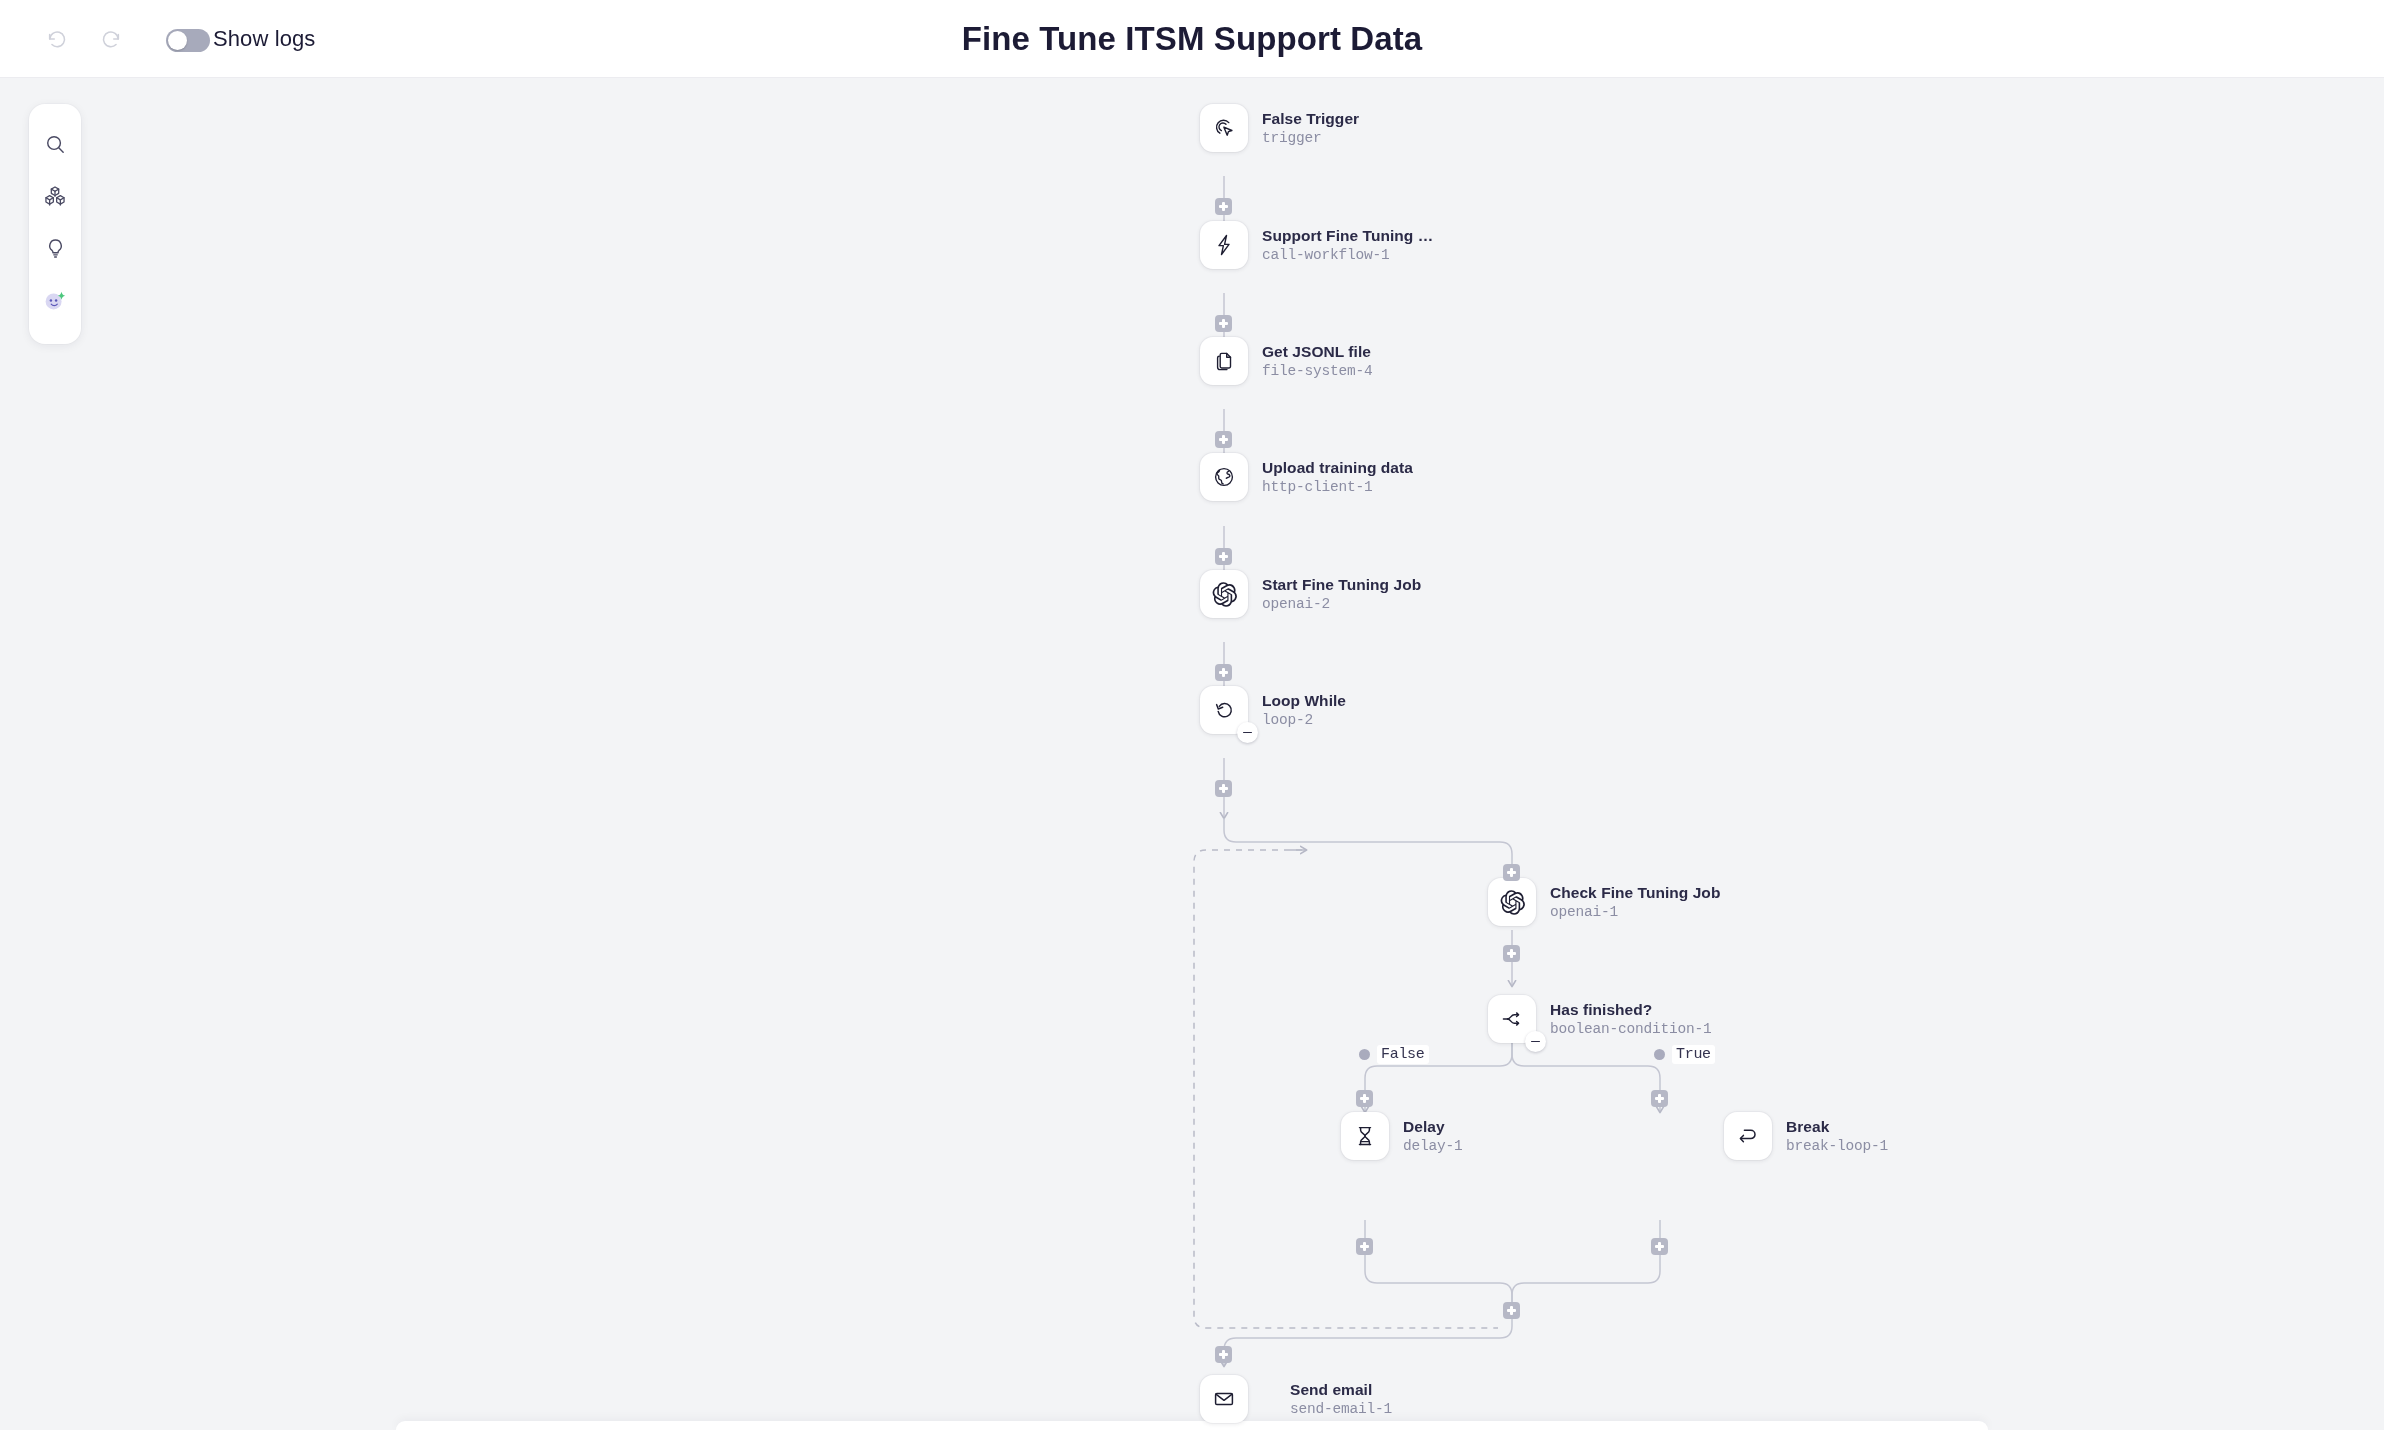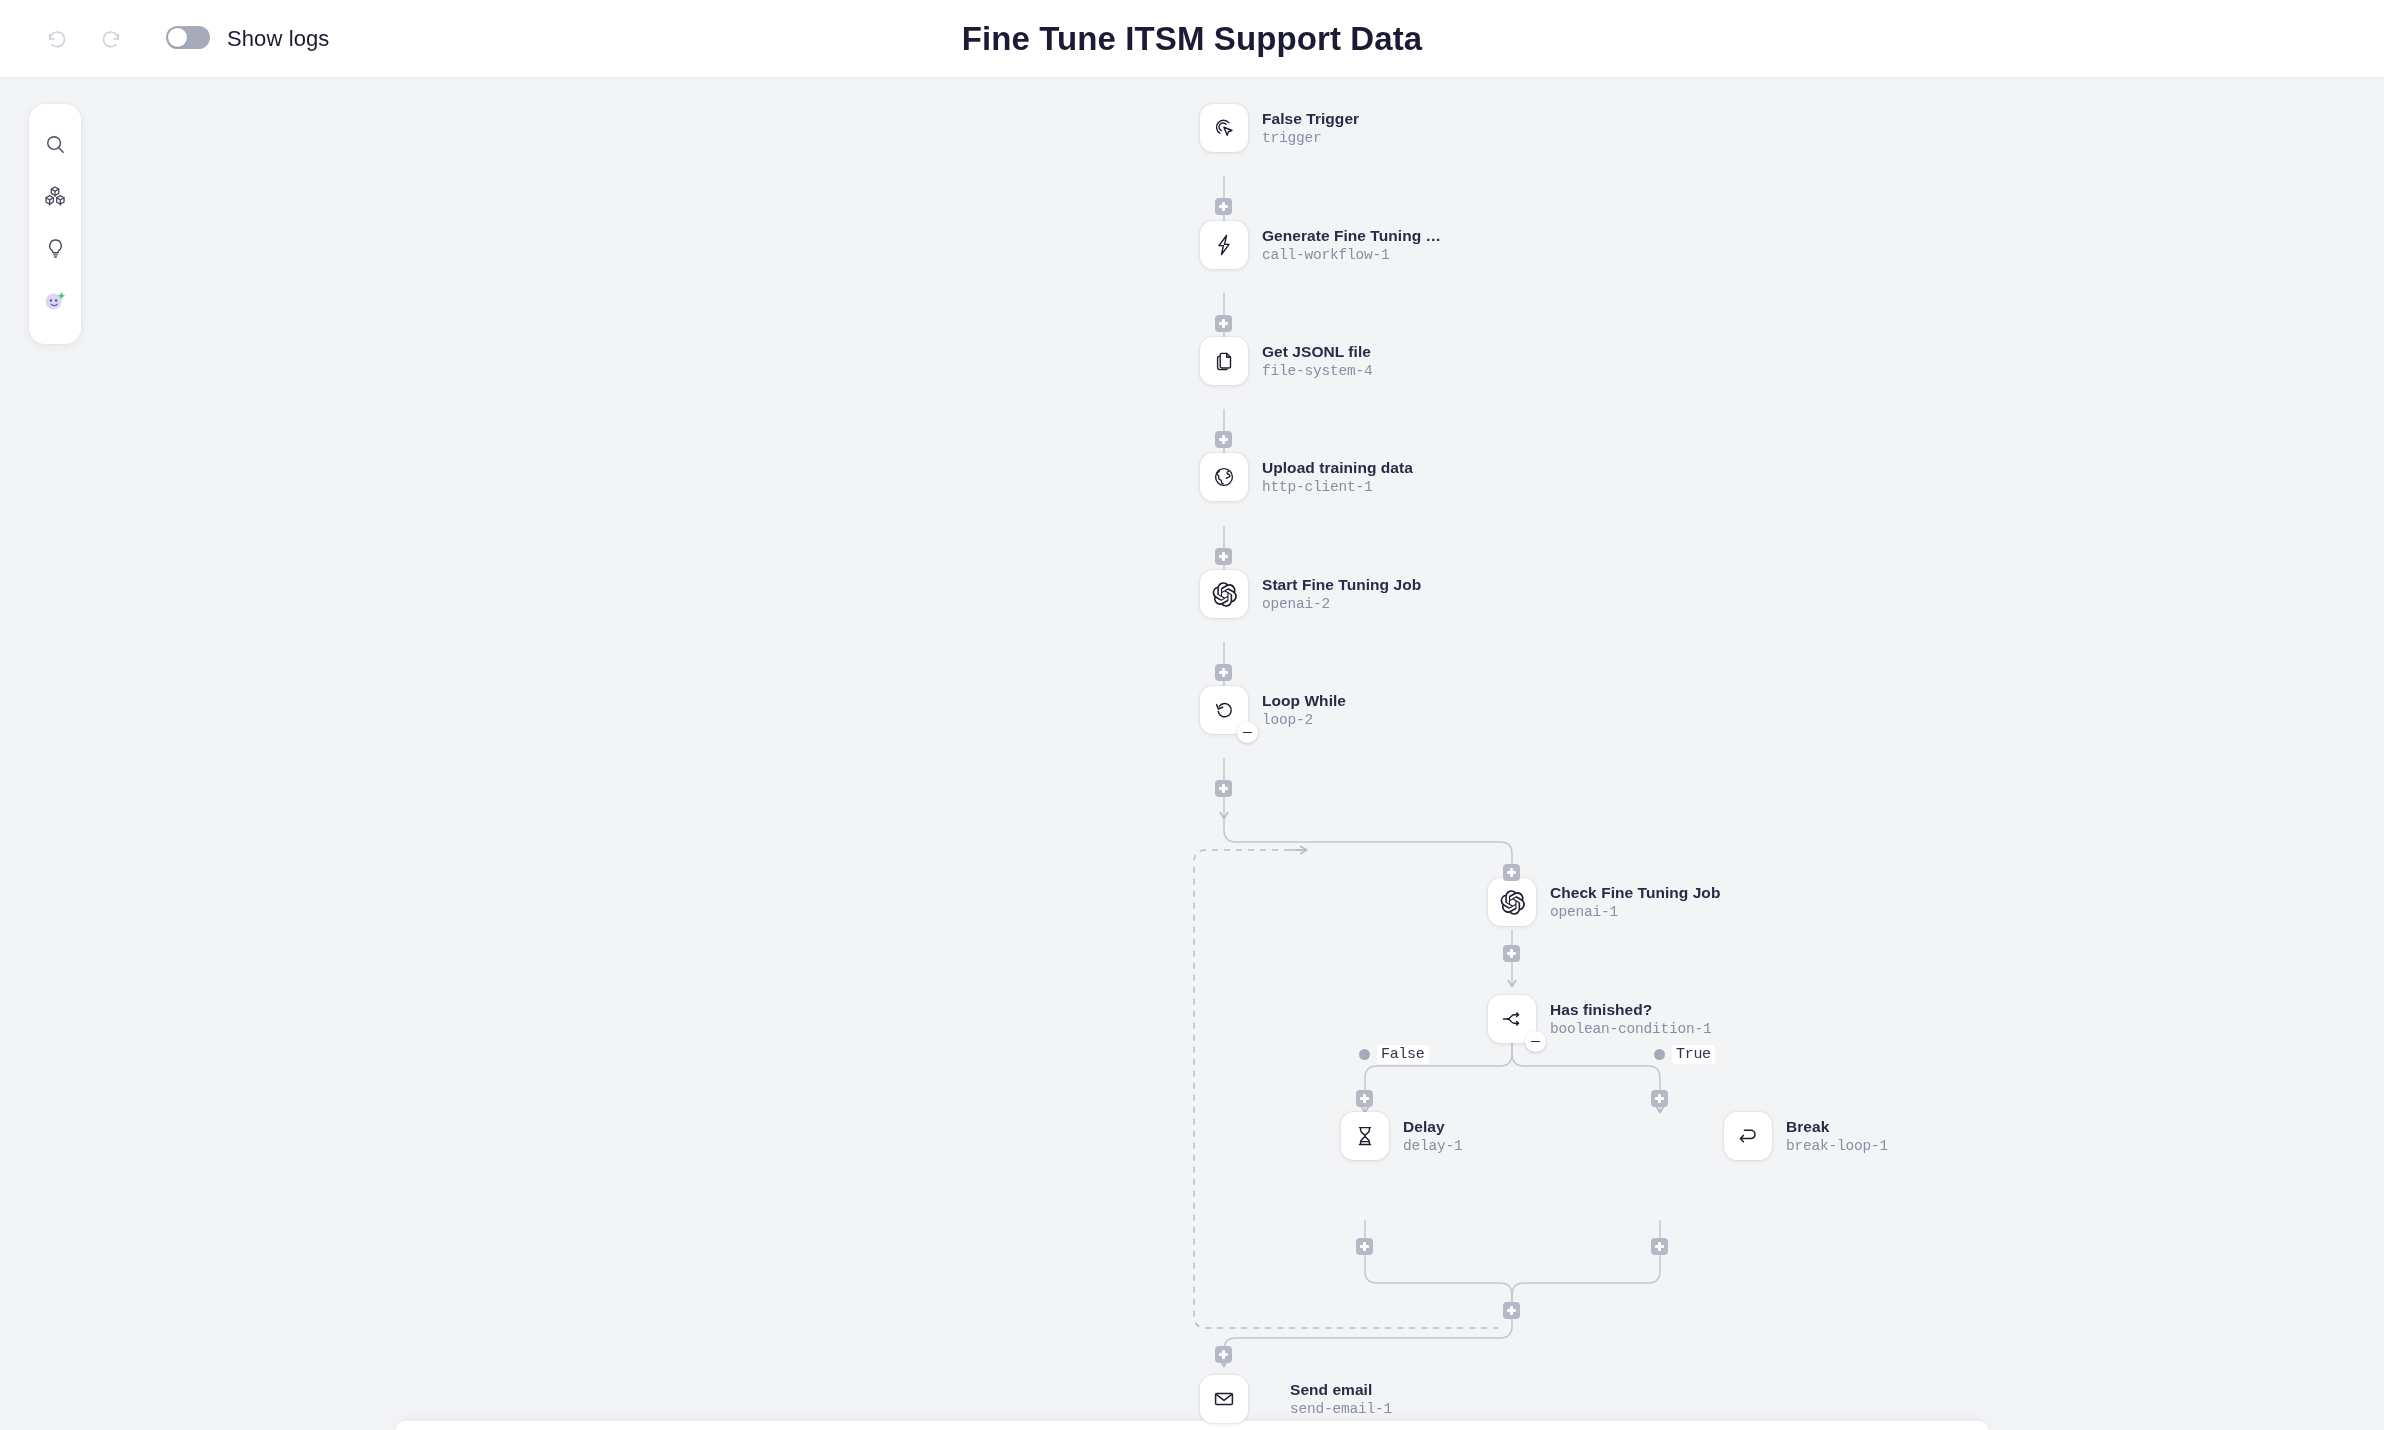--- a/index.html
+++ b/index.html
@@ -22,21 +22,21 @@
     z-index: 30;
   }
   .history-group { display: flex; align-items: center; gap: 20px; margin-left: 40px; }
   .icon-btn {
     width: 34px; height: 34px; display: flex;
     align-items: center; justify-content: center;
     border-radius: 8px; cursor: pointer;
   }
   .icon-btn svg { display: block; }
 
-  .toggle-wrap { display: flex; align-items: flex-start; gap: 17px; margin-left: 38px; cursor: pointer; }
+  .toggle-wrap { display: flex; align-items: flex-end; gap: 3px; margin-left: 38px; cursor: pointer; }
   .toggle {
     width: 44px; height: 23px; border-radius: 12px;
     background: #a7aabb; position: relative; flex: none;
   }
   .toggle .knob {
     position: absolute; top: 2px; left: 2px;
     width: 19px; height: 19px; border-radius: 50%;
     background: #ffffff;
     box-shadow: 0 1px 2px rgba(0,0,0,.18);
   }
@@ -306,21 +306,21 @@
 
     <div class="node" style="left:1200px; top:143px;">
       <div class="node-box">
         <span>
           <svg width="26" height="26" viewBox="0 0 26 26" fill="none" stroke="#1e1e32" stroke-width="1.4" stroke-linejoin="round" stroke-linecap="round">
             <path d="M15.5 3.5L8 13.6h4.4L10.5 22.5 18 12.4h-4.4z"></path>
           </svg>
         </span>
       </div>
       <div class="node-text">
-        <div class="node-title">Generate Fine Tuning …</div>
+        <div class="node-title">Support Fine Tuning …</div>
         <div class="node-sub">call-workflow-1</div>
       </div>
     </div>
 
     <div class="node" style="left:1200px; top:259px;">
       <div class="node-box">
         <span>
           <svg width="26" height="26" viewBox="0 0 26 26" fill="none" stroke="#1e1e32" stroke-width="1.4" stroke-linejoin="round" stroke-linecap="round">
             <path d="M10.6 5.4h5.1l3.8 3.8v9.4a1.4 1.4 0 0 1-1.4 1.4h-7.5a1.4 1.4 0 0 1-1.4-1.4V6.8a1.4 1.4 0 0 1 1.4-1.4z"></path>
             <path d="M15.7 5.4v3.8h3.8"></path>

